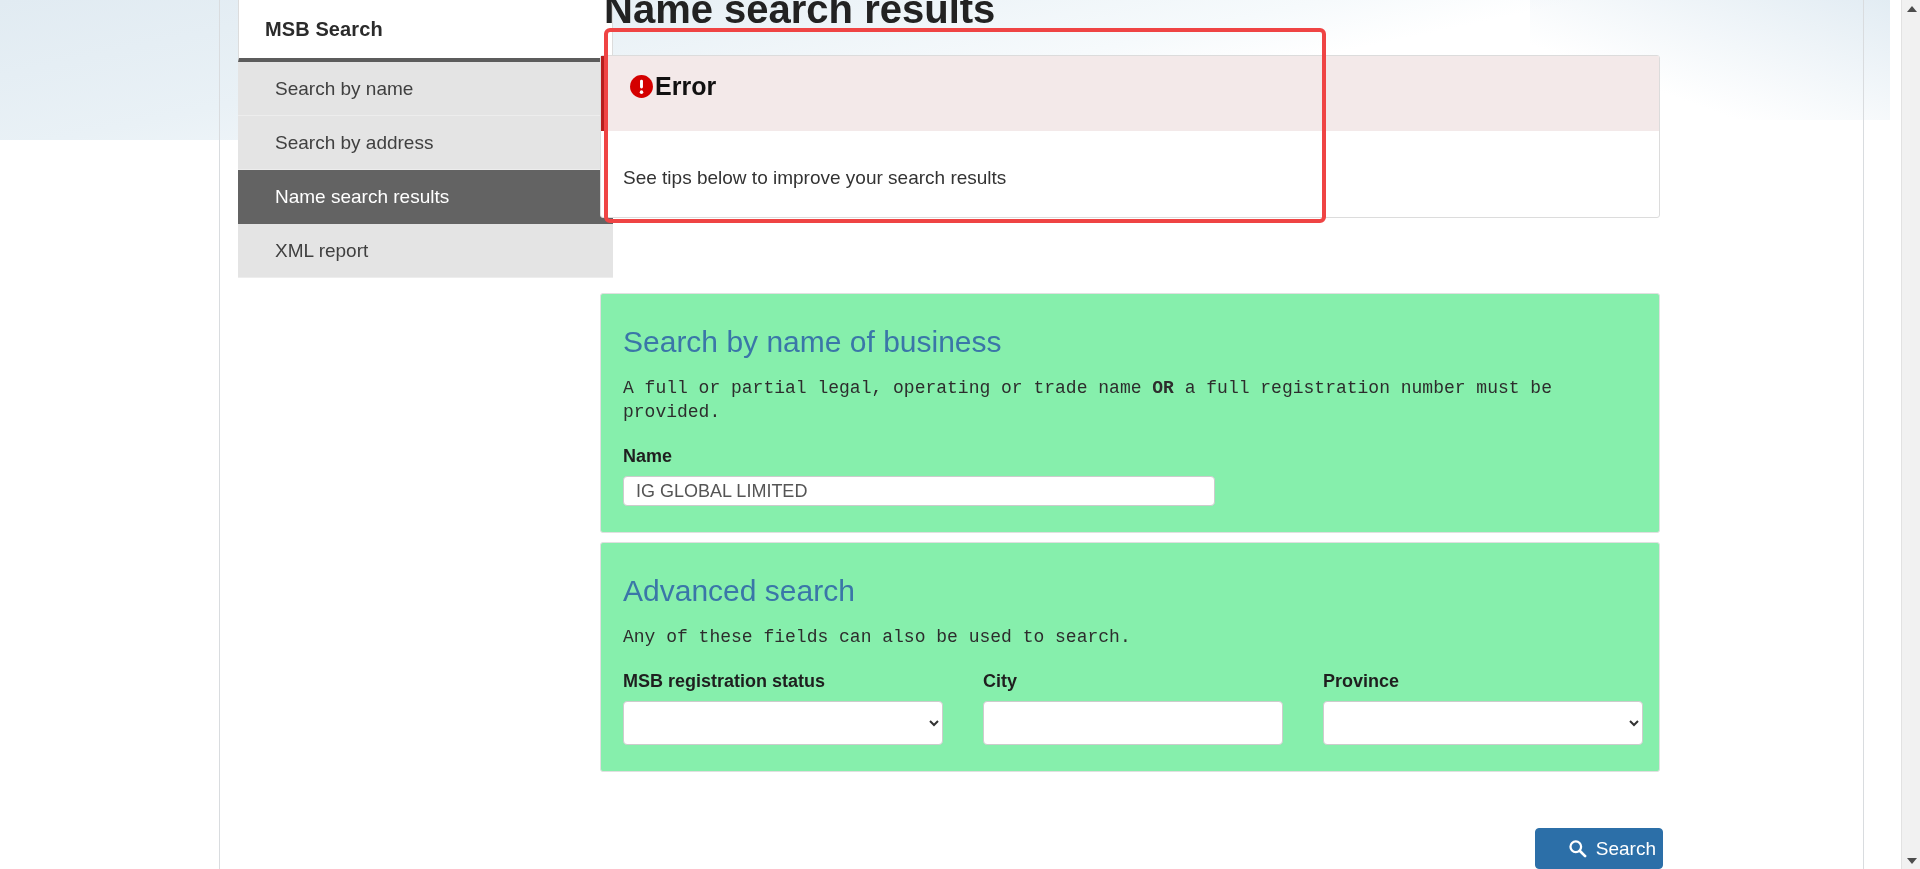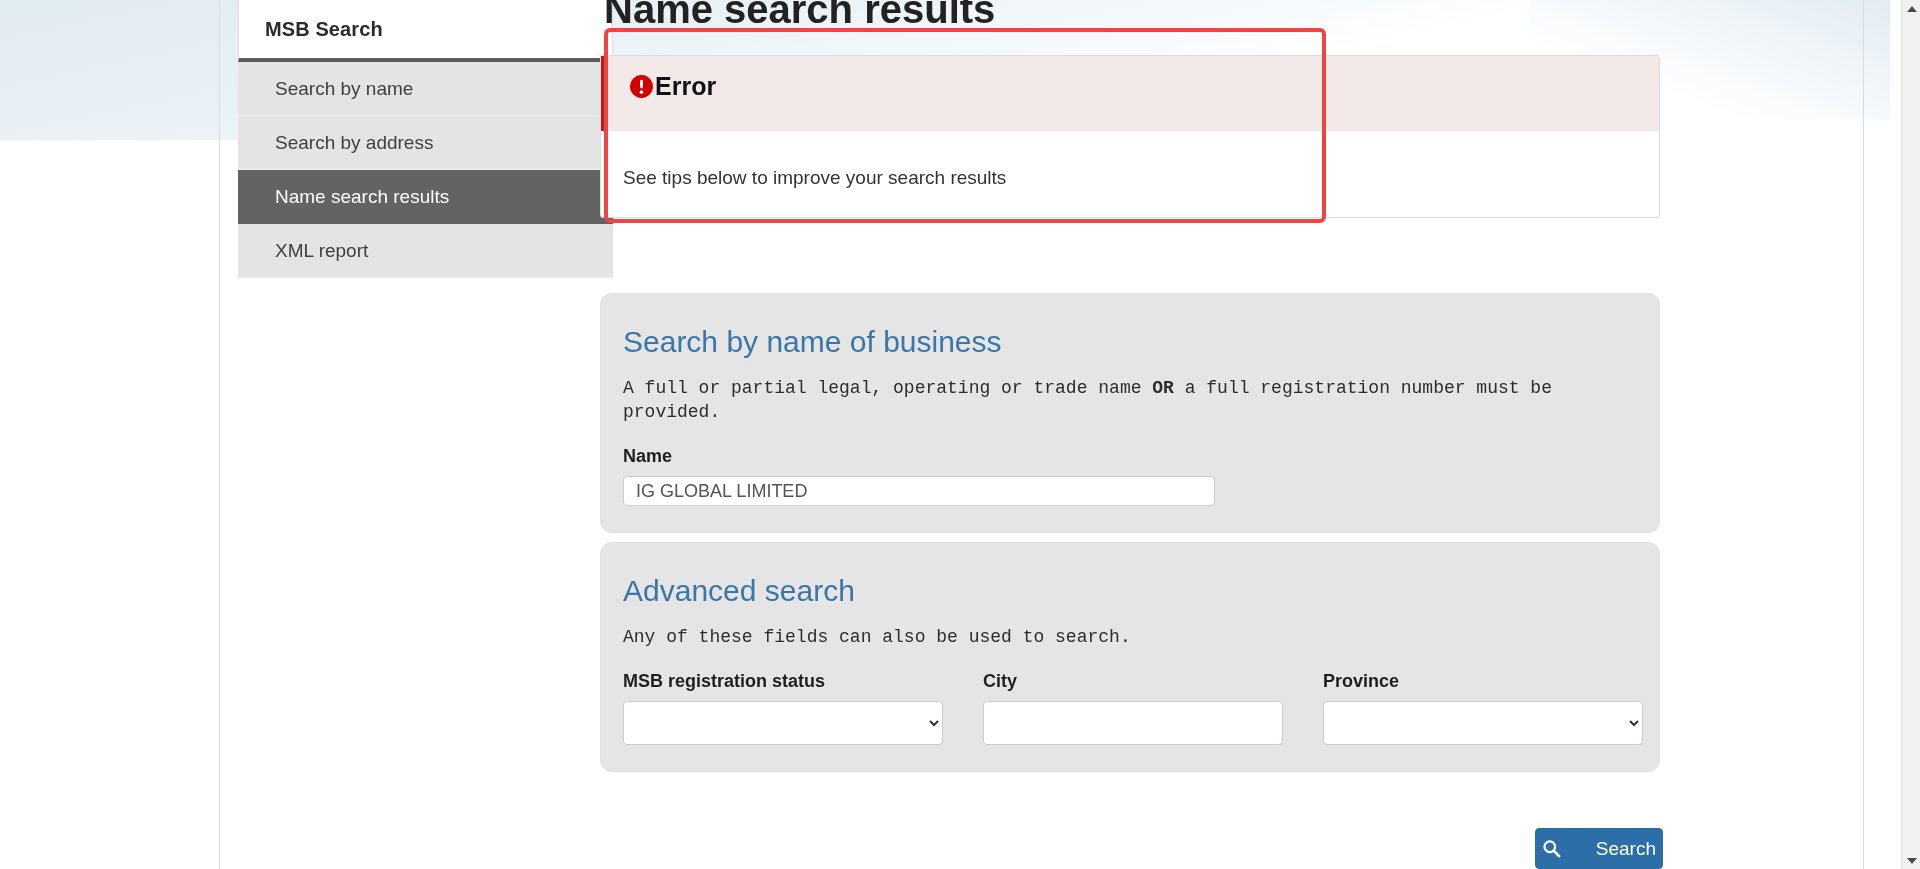--- a/index.html
+++ b/index.html
@@ -155,23 +155,23 @@
     font-size: 19px;
     color: #333333;
     padding: 36px 0 0 22px;
   }
 
   
   .panel {
     position: absolute;
     left: 0;
     width: 1060px;
-    background: #e5e5e5;
+    background: #86efac;
     border: 1px solid #e0e0e0;
-    border-radius: 12px;
+    border-radius: 3px;
     padding: 22px 22px 26px 22px;
   }
   .panel-title {
     font-size: 30px;
     color: #3a76a8;
     font-weight: normal;
     margin: 8px 0 16px 0;
     line-height: 36px;
   }
   .panel-desc {
@@ -233,21 +233,21 @@
     width: 128px;
     height: 41px;
     background: #2c6fa8;
     border: 1px solid #2c6fa8;
     border-radius: 4px;
     color: #ffffff;
     font-size: 19px;
     font-family: "Liberation Sans", sans-serif;
     display: flex;
     align-items: center;
-    justify-content: space-between;
+    justify-content: flex-end;
     gap: 9px;
     cursor: pointer;
   }
   .search-btn svg { display: block; }
 
   
   .right-rule {
     position: absolute;
     right: 56px; top: 0;
     width: 1px; height: 869px;

